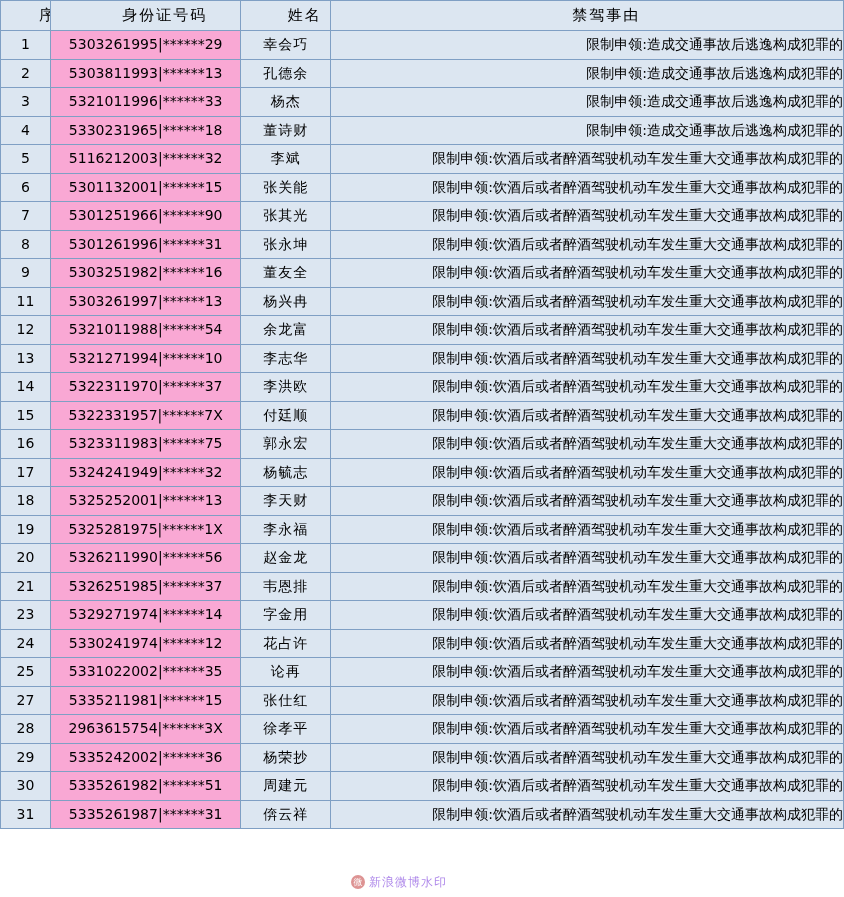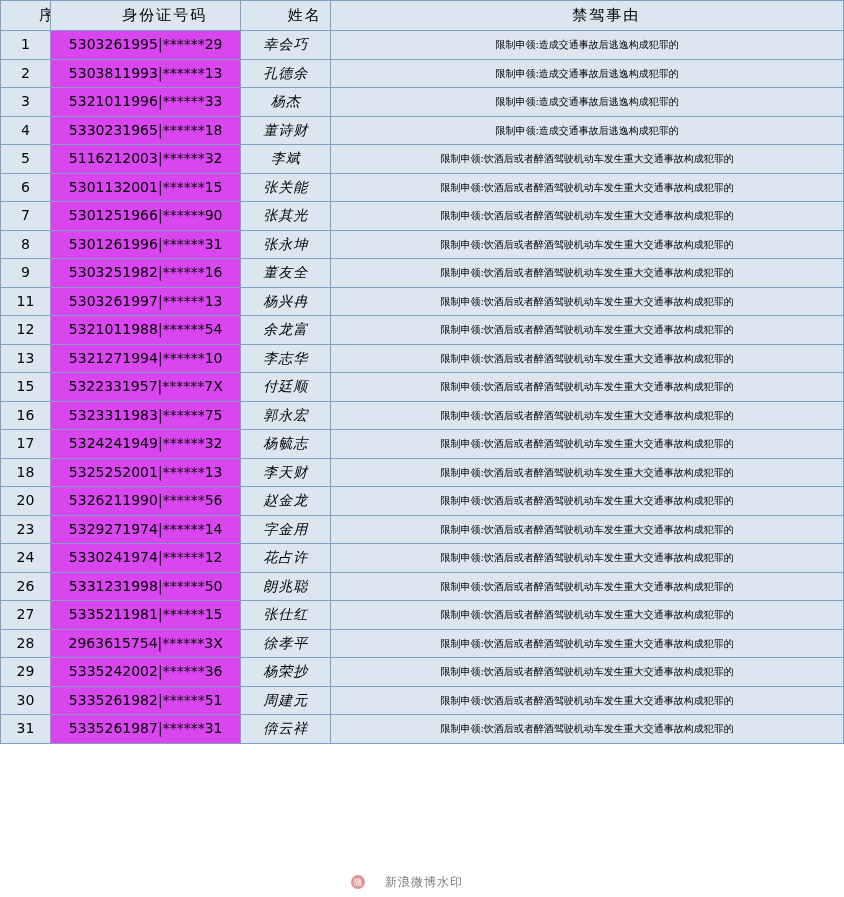--- a/index.html
+++ b/index.html
@@ -49,34 +49,33 @@
   .col-idx { width: 50px; }
   .col-id  { width: 190px; }
   .col-name{ width: 90px; }
   .col-reason { width: 512px; }
 
   tbody td.c-idx {
     background: #dce6f1;
     font-size: 14px;
   }
   tbody td.c-id {
-    background: #d946ef;
+    background: #f9a8d4;
     font-size: 14px;
     letter-spacing: 0px;
   }
   tbody td.c-name {
     background: #dce6f1;
     font-size: 14px;
     letter-spacing: 1px;
-    font-style: italic;
   }
   tbody td.c-reason {
     background: #dce6f1;
-    font-size: 10px;
-    text-align: center;
+    font-size: 14px;
+    text-align: right;
   }
   .watermark {
     position: absolute;
     left: 351px;
     top: 872px;
     width: 180px;
     height: 20px;
     display: flex;
     align-items: center;
     gap: 4px;
@@ -88,23 +87,22 @@
     height: 14px;
     border-radius: 50%;
     background: #c23b3b;
     color: #ffffff;
     font-size: 9px;
     line-height: 14px;
     text-align: center;
   }
   .wm-text {
     font-size: 12px;
-    color: #000000;
+    color: #6d28d9;
     letter-spacing: 1px;
-    margin-left: 16px;
   }
 </style>
 </head>
 <body>
 
 <div class="sheet">
   <table class="grid">
     <colgroup>
       <col class="col-idx">
       <col class="col-id">
@@ -186,20 +184,26 @@
           <td class="c-name">余龙富</td>
           <td class="c-reason">限制申领:饮酒后或者醉酒驾驶机动车发生重大交通事故构成犯罪的</td>
         </tr>
         <tr>
           <td class="c-idx">13</td>
           <td class="c-id">5321271994|******10</td>
           <td class="c-name">李志华</td>
           <td class="c-reason">限制申领:饮酒后或者醉酒驾驶机动车发生重大交通事故构成犯罪的</td>
         </tr>
         <tr>
+          <td class="c-idx">14</td>
+          <td class="c-id">5322311970|******37</td>
+          <td class="c-name">李洪欧</td>
+          <td class="c-reason">限制申领:饮酒后或者醉酒驾驶机动车发生重大交通事故构成犯罪的</td>
+        </tr>
+        <tr>
           <td class="c-idx">15</td>
           <td class="c-id">5322331957|******7X</td>
           <td class="c-name">付廷顺</td>
           <td class="c-reason">限制申领:饮酒后或者醉酒驾驶机动车发生重大交通事故构成犯罪的</td>
         </tr>
         <tr>
           <td class="c-idx">16</td>
           <td class="c-id">5323311983|******75</td>
           <td class="c-name">郭永宏</td>
           <td class="c-reason">限制申领:饮酒后或者醉酒驾驶机动车发生重大交通事故构成犯罪的</td>
@@ -210,41 +214,53 @@
           <td class="c-name">杨毓志</td>
           <td class="c-reason">限制申领:饮酒后或者醉酒驾驶机动车发生重大交通事故构成犯罪的</td>
         </tr>
         <tr>
           <td class="c-idx">18</td>
           <td class="c-id">5325252001|******13</td>
           <td class="c-name">李天财</td>
           <td class="c-reason">限制申领:饮酒后或者醉酒驾驶机动车发生重大交通事故构成犯罪的</td>
         </tr>
         <tr>
+          <td class="c-idx">19</td>
+          <td class="c-id">5325281975|******1X</td>
+          <td class="c-name">李永福</td>
+          <td class="c-reason">限制申领:饮酒后或者醉酒驾驶机动车发生重大交通事故构成犯罪的</td>
+        </tr>
+        <tr>
           <td class="c-idx">20</td>
           <td class="c-id">5326211990|******56</td>
           <td class="c-name">赵金龙</td>
           <td class="c-reason">限制申领:饮酒后或者醉酒驾驶机动车发生重大交通事故构成犯罪的</td>
         </tr>
         <tr>
+          <td class="c-idx">21</td>
+          <td class="c-id">5326251985|******37</td>
+          <td class="c-name">韦恩排</td>
+          <td class="c-reason">限制申领:饮酒后或者醉酒驾驶机动车发生重大交通事故构成犯罪的</td>
+        </tr>
+        <tr>
           <td class="c-idx">23</td>
           <td class="c-id">5329271974|******14</td>
           <td class="c-name">字金用</td>
           <td class="c-reason">限制申领:饮酒后或者醉酒驾驶机动车发生重大交通事故构成犯罪的</td>
         </tr>
         <tr>
           <td class="c-idx">24</td>
           <td class="c-id">5330241974|******12</td>
           <td class="c-name">花占许</td>
           <td class="c-reason">限制申领:饮酒后或者醉酒驾驶机动车发生重大交通事故构成犯罪的</td>
         </tr>
         <tr>
-          <td class="c-idx">26</td>
-          <td class="c-id">5331231998|******50</td>
-          <td class="c-name">朗兆聪</td>
+          <td class="c-idx">25</td>
+          <td class="c-id">5331022002|******35</td>
+          <td class="c-name">论再</td>
           <td class="c-reason">限制申领:饮酒后或者醉酒驾驶机动车发生重大交通事故构成犯罪的</td>
         </tr>
         <tr>
           <td class="c-idx">27</td>
           <td class="c-id">5335211981|******15</td>
           <td class="c-name">张仕红</td>
           <td class="c-reason">限制申领:饮酒后或者醉酒驾驶机动车发生重大交通事故构成犯罪的</td>
         </tr>
         <tr>
           <td class="c-idx">28</td>

